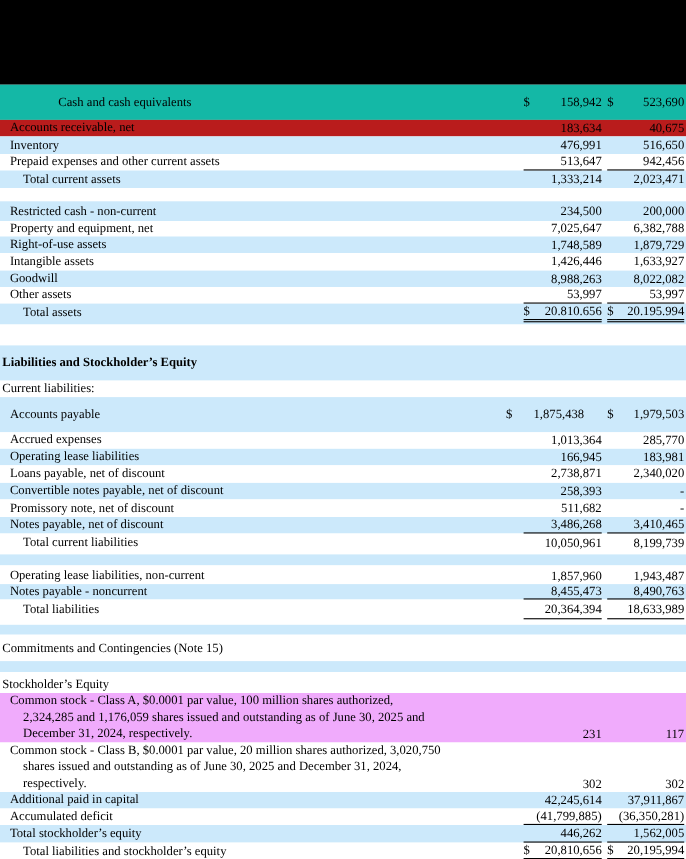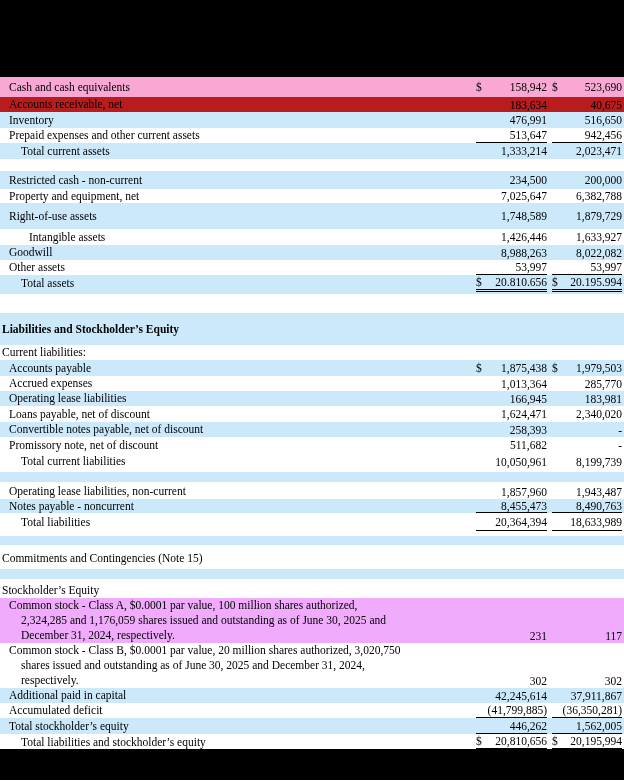--- a/index.html
+++ b/index.html
@@ -31,21 +31,21 @@
   .wrap .lbl{display:block;white-space:normal;overflow:visible;}
   .wrap .lbl .ln{line-height:15px;}
   .wrap .col{height:15px;align-self:flex-end;}
   .fs{line-height:15px;}
 </style>
 </head>
 <body>
 
 <div id="band-top" class="band"></div>
 <div id="sheet">
-    <div class="row" style="height: 20px; background: #f9a8d4;">
+    <div class="row" style="height: 32px; background: #14b8a6; padding-left: 44px;">
       <div class="lbl in1 fs">Cash and cash equivalents</div>
       <div class="col c1">
         <span class="ds">$</span>
         <span class="v">158,942</span>
       </div>
       <div class="col c2">
         <span class="ds">$</span>
         <span class="v">523,690</span>
       </div>
     </div>
@@ -97,30 +97,30 @@
     </div>
     <div class="row" style="height: 14px; background: rgb(255, 255, 255);">
       <div class="lbl in1 fs">Property and equipment, net</div>
       <div class="col c1">
         <span class="v">7,025,647</span>
       </div>
       <div class="col c2">
         <span class="v">6,382,788</span>
       </div>
     </div>
-    <div class="row" style="height: 26px; background: rgb(204, 233, 251);">
+    <div class="row" style="height: 15px; background: rgb(204, 233, 251);">
       <div class="lbl in1 fs">Right-of-use assets</div>
       <div class="col c1">
         <span class="v">1,748,589</span>
       </div>
       <div class="col c2">
         <span class="v">1,879,729</span>
       </div>
     </div>
-    <div class="row" style="height: 16px; background: rgb(255, 255, 255); padding-left: 20px;">
+    <div class="row" style="height: 16px; background: rgb(255, 255, 255);">
       <div class="lbl in1 fs">Intangible assets</div>
       <div class="col c1">
         <span class="v">1,426,446</span>
       </div>
       <div class="col c2">
         <span class="v">1,633,927</span>
       </div>
     </div>
     <div class="row" style="height: 15px; background: rgb(204, 233, 251);">
       <div class="lbl in1 fs">Goodwill</div>
@@ -151,21 +151,21 @@
         <span class="v">20.195.994</span>
       </div>
     </div>
     <div class="row" style="height: 19px; background: rgb(255, 255, 255);"></div>
     <div class="row" style="height: 32px; background: rgb(204, 233, 251);">
       <div class="lbl in0 bold fs">Liabilities and Stockholder’s Equity</div>
     </div>
     <div class="row" style="height: 15px; background: rgb(255, 255, 255);">
       <div class="lbl in0 fs">Current liabilities:</div>
     </div>
-    <div class="row" style="height: 16px; background: rgb(204, 233, 251);">
+    <div class="row" style="height: 32px; background: rgb(204, 233, 251); gap: 16px;">
       <div class="lbl in1 fs">Accounts payable</div>
       <div class="col c1">
         <span class="ds">$</span>
         <span class="v">1,875,438</span>
       </div>
       <div class="col c2">
         <span class="ds">$</span>
         <span class="v">1,979,503</span>
       </div>
     </div>
@@ -183,21 +183,21 @@
       <div class="col c1">
         <span class="v">166,945</span>
       </div>
       <div class="col c2">
         <span class="v">183,981</span>
       </div>
     </div>
     <div class="row" style="height: 16px; background: rgb(255, 255, 255);">
       <div class="lbl in1 fs">Loans payable, net of discount</div>
       <div class="col c1">
-        <span class="v">1,624,471</span>
+        <span class="v">2,738,871</span>
       </div>
       <div class="col c2">
         <span class="v">2,340,020</span>
       </div>
     </div>
     <div class="row" style="height: 15px; background: rgb(204, 233, 251);">
       <div class="lbl in1 fs">Convertible notes payable, net of discount</div>
       <div class="col c1">
         <span class="v">258,393</span>
       </div>
@@ -205,20 +205,29 @@
         <span class="v">-</span>
       </div>
     </div>
     <div class="row" style="height: 16px; background: rgb(255, 255, 255);">
       <div class="lbl in1 fs">Promissory note, net of discount</div>
       <div class="col c1">
         <span class="v">511,682</span>
       </div>
       <div class="col c2">
         <span class="v">-</span>
+      </div>
+    </div>
+    <div class="row rule-s" style="height: 15px; background: rgb(204, 233, 251);">
+      <div class="lbl in1 fs">Notes payable, net of discount</div>
+      <div class="col c1">
+        <span class="v">3,486,268</span>
+      </div>
+      <div class="col c2">
+        <span class="v">3,410,465</span>
       </div>
     </div>
     <div class="row" style="height: 17px; background: rgb(255, 255, 255);">
       <div class="lbl in2 fs">Total current liabilities</div>
       <div class="col c1">
         <span class="v">10,050,961</span>
       </div>
       <div class="col c2">
         <span class="v">8,199,739</span>
       </div>

